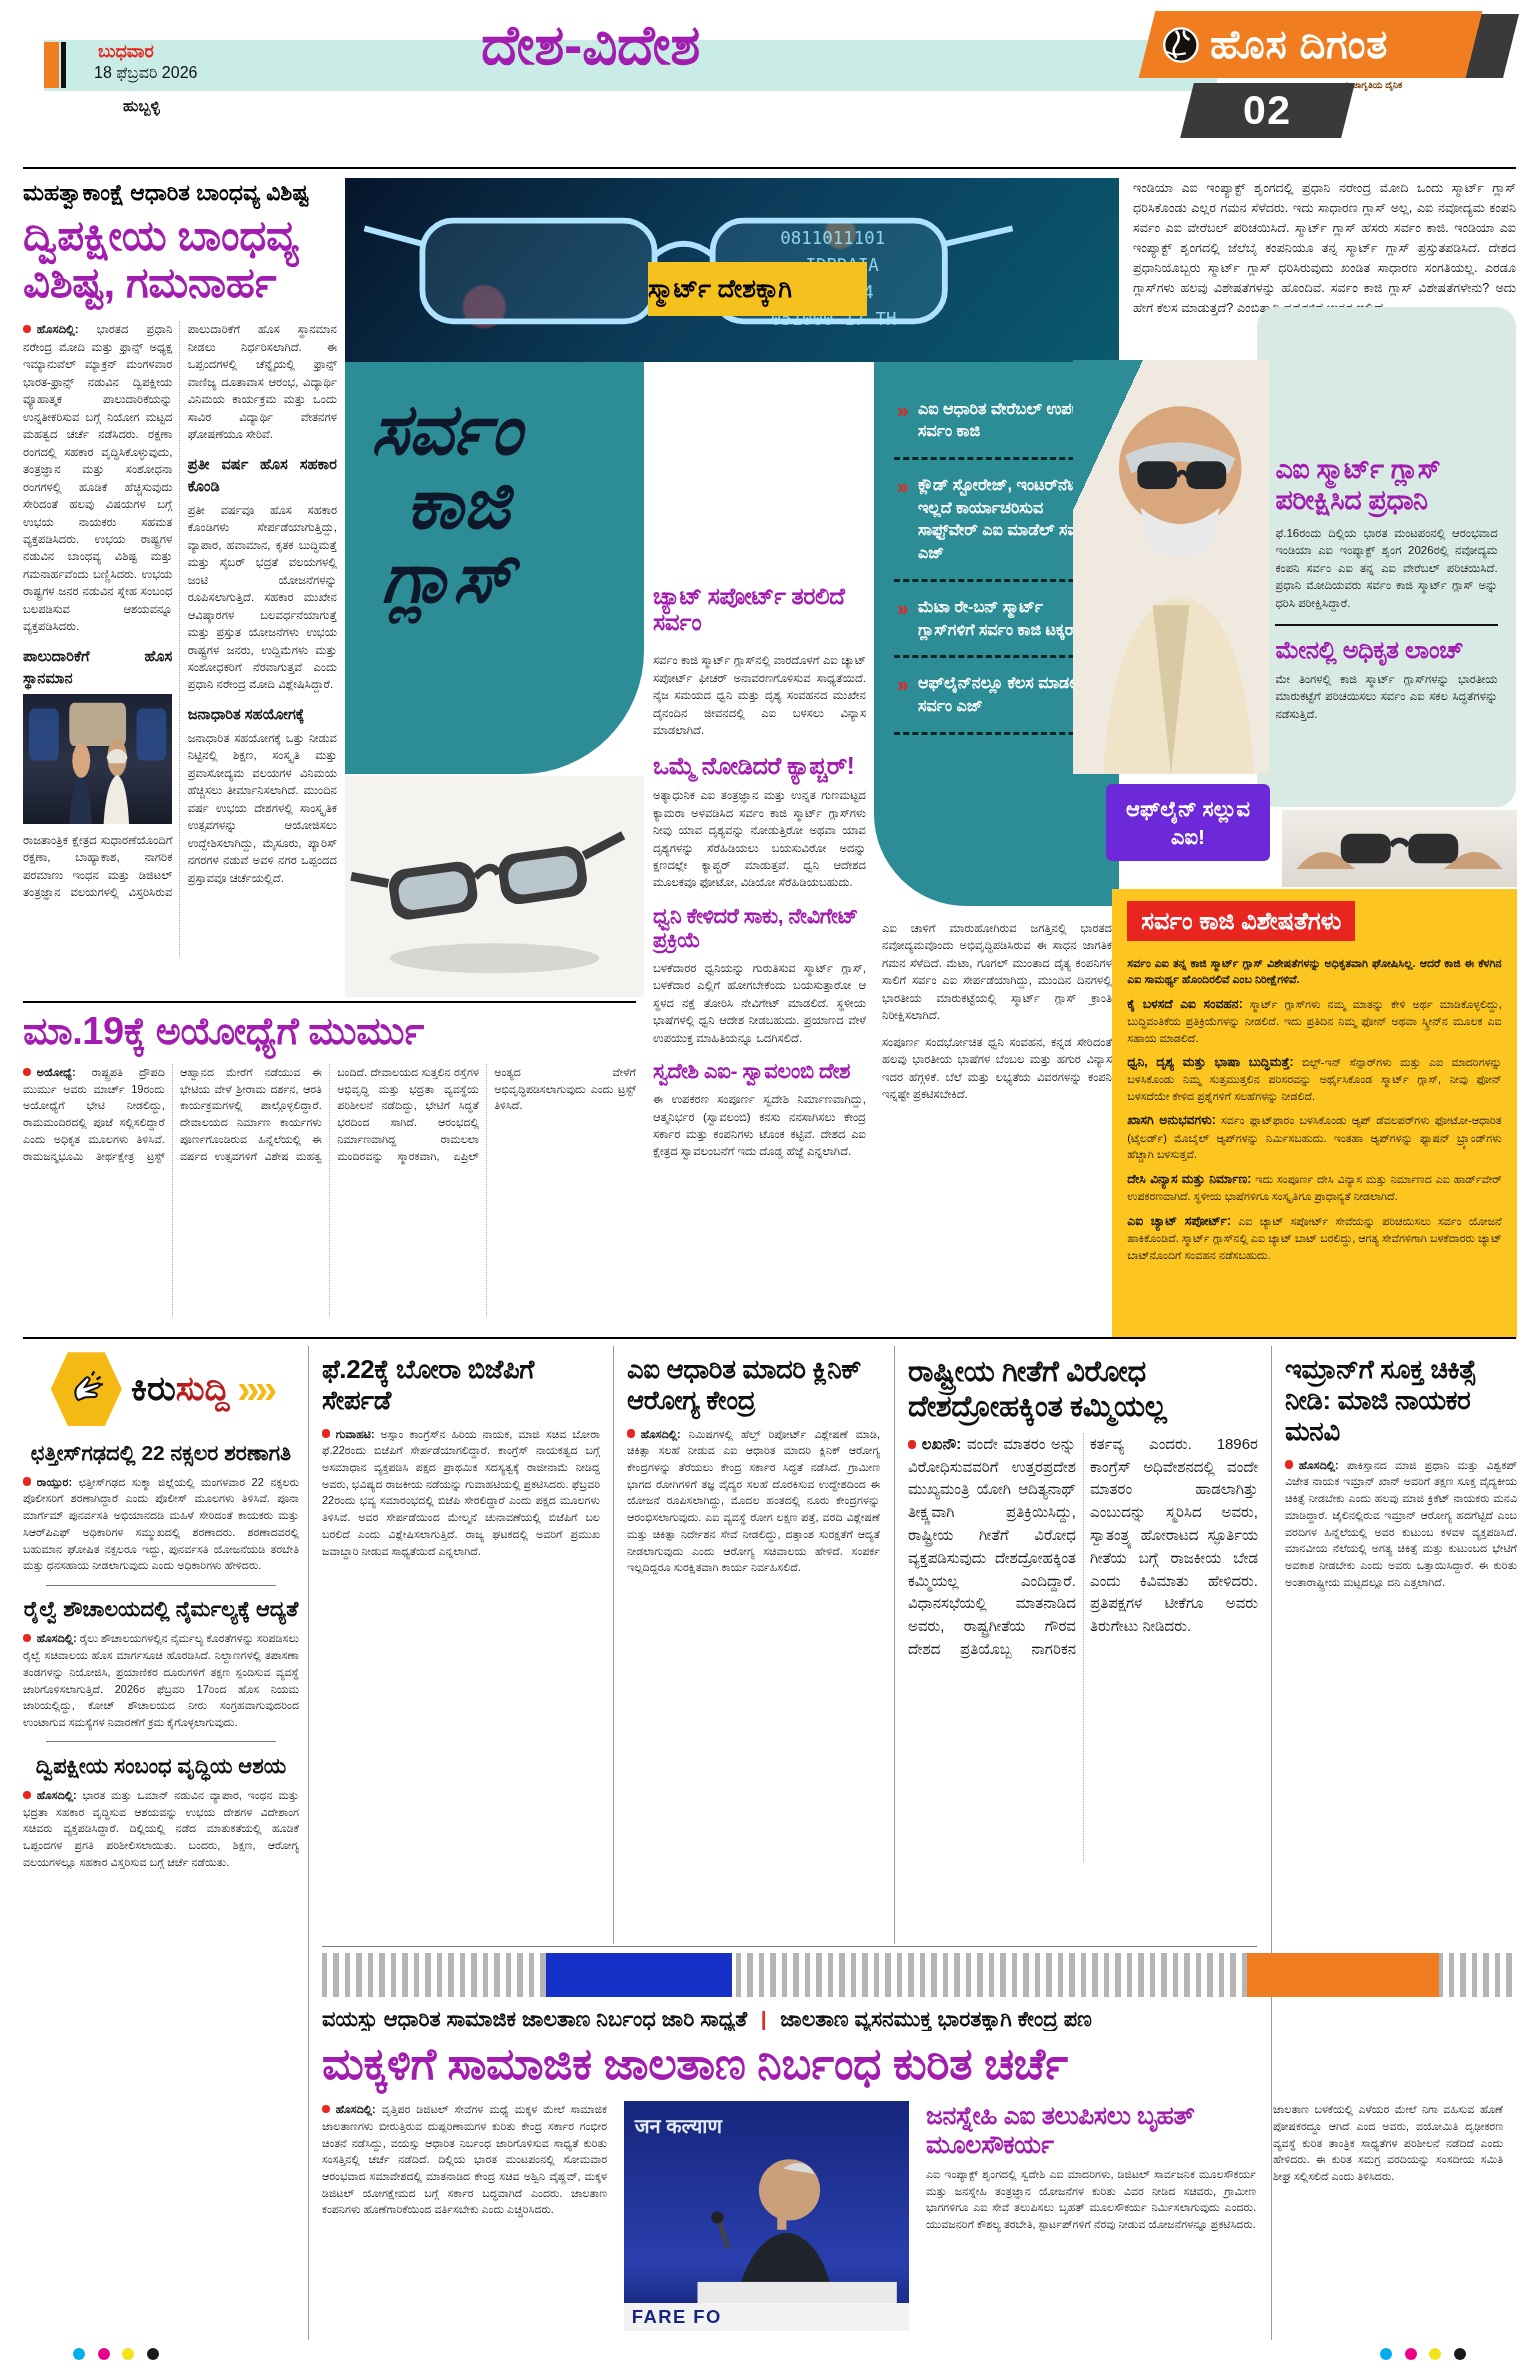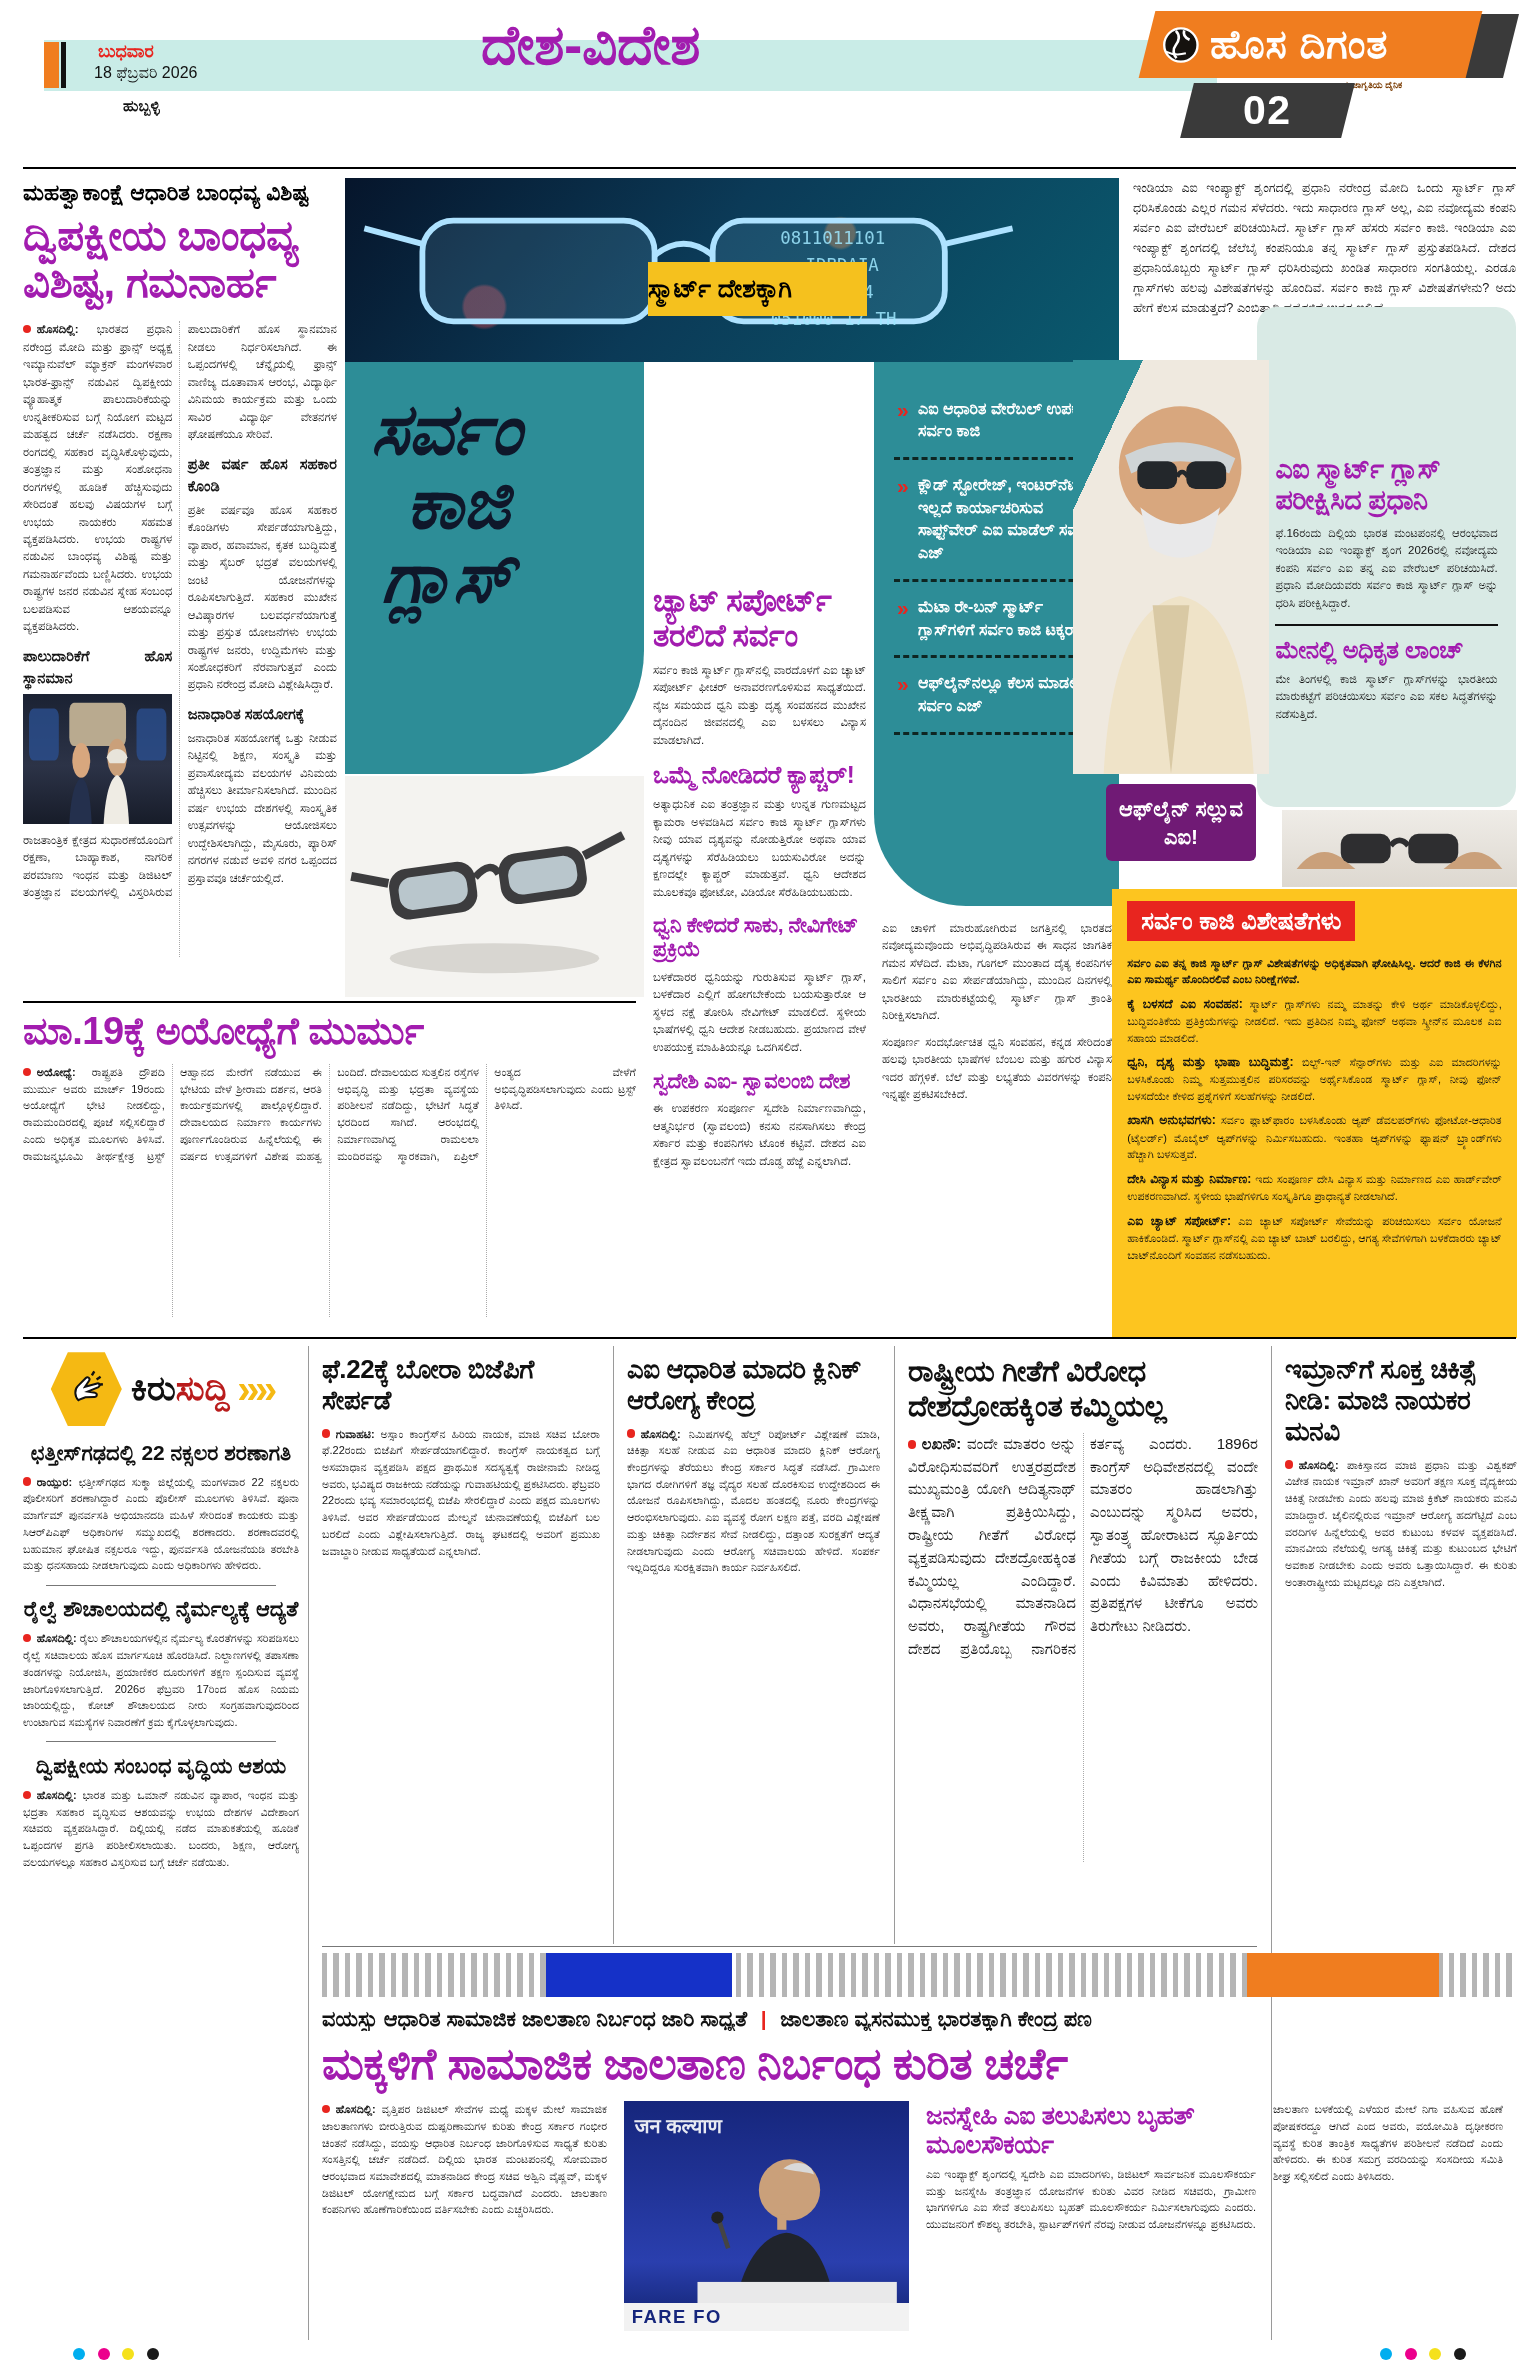--- a/index.html
+++ b/index.html
@@ -131,21 +131,21 @@
         <rect x="104" y="50" width="58" height="34" rx="12" fill="#3c3c3e"></rect>
         <rect x="110" y="56" width="46" height="22" rx="9" fill="#b9c6cc"></rect>
         <path d="M88 62 q12 -10 16 0" stroke="#3c3c3e" stroke-width="5" fill="none"></path>
         <path d="M162 58 L190 48" stroke="#3c3c3e" stroke-width="6"></path>
         <path d="M30 58 L6 50" stroke="#3c3c3e" stroke-width="6"></path>
       </g>
     </svg>
   </div>
 
   <div class="abs" style="left:653px;top:583px;width:213px;height:751px;">
-    <div class="hl" style="font-size:31px;margin-bottom:8px;font-family:Liberation Serif, serif;">ಚ್ಯಾಟ್ ಸಪೋರ್ಟ್ ತರಲಿದೆ ಸರ್ವಂ</div>
+    <div class="hl" style="font-size:23px;margin-bottom:17px;">ಚ್ಯಾಟ್ ಸಪೋರ್ಟ್ ತರಲಿದೆ ಸರ್ವಂ</div>
     <div class="body" style="font-size:11.5px;margin-bottom:12.3px;">ಸರ್ವಂ ಕಾಜಿ ಸ್ಮಾರ್ಟ್ ಗ್ಲಾಸ್‌ನಲ್ಲಿ ವಾರದೊಳಗೆ ಎಐ ಚ್ಯಾಟ್ ಸಪೋರ್ಟ್ ಫೀಚರ್ ಅನಾವರಣಗೊಳಿಸುವ ಸಾಧ್ಯತೆಯಿದೆ. ನೈಜ ಸಮಯದ ಧ್ವನಿ ಮತ್ತು ದೃಶ್ಯ ಸಂವಹನದ ಮುಖೇನ ದೈನಂದಿನ ಜೀವನದಲ್ಲಿ ಎಐ ಬಳಸಲು ವಿನ್ಯಾಸ ಮಾಡಲಾಗಿದೆ.</div>
     <div class="hl" style="font-size:24px;margin-bottom:7.7px;">ಒಮ್ಮೆ ನೋಡಿದರೆ ಕ್ಯಾಪ್ಚರ್!</div>
     <div class="body" style="font-size:11.5px;margin-bottom:12.3px;">ಅತ್ಯಾಧುನಿಕ ಎಐ ತಂತ್ರಜ್ಞಾನ ಮತ್ತು ಉನ್ನತ ಗುಣಮಟ್ಟದ ಕ್ಯಾಮರಾ ಅಳವಡಿಸಿದ ಸರ್ವಂ ಕಾಜಿ ಸ್ಮಾರ್ಟ್ ಗ್ಲಾಸ್‌ಗಳು ನೀವು ಯಾವ ದೃಶ್ಯವನ್ನು ನೋಡುತ್ತಿರೋ ಅಥವಾ ಯಾವ ದೃಶ್ಯಗಳನ್ನು ಸೆರೆಹಿಡಿಯಲು ಬಯಸುವಿರೋ ಅದನ್ನು ಕ್ಷಣದಲ್ಲೇ ಕ್ಯಾಪ್ಚರ್ ಮಾಡುತ್ತವೆ. ಧ್ವನಿ ಆದೇಶದ ಮೂಲಕವೂ ಫೋಟೋ, ವಿಡಿಯೋ ಸೆರೆಹಿಡಿಯಬಹುದು.</div>
     <div class="hl" style="font-size:21px;margin-bottom:7.7px;">ಧ್ವನಿ ಕೇಳಿದರೆ ಸಾಕು, ನೇವಿಗೇಟ್ ಪ್ರಕ್ರಿಯೆ</div>
     <div class="body" style="font-size:11.5px;margin-bottom:12.3px;">ಬಳಕೆದಾರರ ಧ್ವನಿಯನ್ನು ಗುರುತಿಸುವ ಸ್ಮಾರ್ಟ್ ಗ್ಲಾಸ್, ಬಳಕೆದಾರ ಎಲ್ಲಿಗೆ ಹೋಗಬೇಕೆಂದು ಬಯಸುತ್ತಾರೋ ಆ ಸ್ಥಳದ ನಕ್ಷೆ ತೋರಿಸಿ ನೇವಿಗೇಟ್ ಮಾಡಲಿದೆ. ಸ್ಥಳೀಯ ಭಾಷೆಗಳಲ್ಲಿ ಧ್ವನಿ ಆದೇಶ ನೀಡಬಹುದು. ಪ್ರಯಾಣದ ವೇಳೆ ಉಪಯುಕ್ತ ಮಾಹಿತಿಯನ್ನೂ ಒದಗಿಸಲಿದೆ.</div>
     <div class="hl" style="font-size:21px;margin-bottom:7.7px;">ಸ್ವದೇಶಿ ಎಐ- ಸ್ವಾವಲಂಬಿ ದೇಶ</div>
     <div class="body" style="font-size:11.5px;">ಈ ಉಪಕರಣ ಸಂಪೂರ್ಣ ಸ್ವದೇಶಿ ನಿರ್ಮಾಣವಾಗಿದ್ದು, ಆತ್ಮನಿರ್ಭರ (ಸ್ವಾವಲಂಬಿ) ಕನಸು ನನಸಾಗಿಸಲು ಕೇಂದ್ರ ಸರ್ಕಾರ ಮತ್ತು ಕಂಪನಿಗಳು ಟೊಂಕ ಕಟ್ಟಿವೆ. ದೇಶದ ಎಐ ಕ್ಷೇತ್ರದ ಸ್ವಾವಲಂಬನೆಗೆ ಇದು ದೊಡ್ಡ ಹೆಜ್ಜೆ ಎನ್ನಲಾಗಿದೆ.</div>
   </div>
 
   <div class="abs teal" style="left:874px;top:362px;width:245px;height:544px;border-bottom-left-radius:92px;padding:0;">
@@ -190,21 +190,21 @@
       <path d="M34 62 q36 -18 72 2 l-4 10 q-32 -16 -64 0z" fill="#cfd4d6"></path>
       <rect x="42" y="66" width="26" height="18" rx="6" fill="#23272b"></rect>
       <rect x="74" y="66" width="26" height="18" rx="6" fill="#23272b"></rect>
       <path d="M68 76 q3 -6 7 0" stroke="#23272b" stroke-width="3" fill="none"></path>
       <path d="M44 96 q26 22 52 0 l-6 26 q-20 14 -40 0z" fill="#e9e9ea"></path>
       <path d="M20 270 c4 -70 20 -110 50 -116 c30 6 44 46 48 116z" fill="#efe3c8"></path>
       <path d="M52 160 l12 110 l12 -110z" fill="#d9c9a4"></path>
     </svg>
   </div>
 
-  <div class="abs" style="left:1106px;top:784px;width:150px;height:77px;background:#701a75;border-radius:6.1px;display:flex;align-items:center;justify-content:center;padding:6.1px;box-sizing:border-box;">
+  <div class="abs" style="left:1106px;top:784px;width:164px;height:77px;background:#6d28d9;border-radius:6.1px;display:flex;align-items:center;justify-content:center;padding:6.1px;box-sizing:border-box;">
     <span style="color:#fff;font-weight:bold;font-size:21px;text-align:center;line-height:1.3;">ಆಫ್‌ಲೈನ್ ಸಲ್ಲುವ ಎಐ!</span>
   </div>
 
   <div class="abs photo" style="left:1282px;top:810px;width:235px;height:77px;background:linear-gradient(180deg,#efece7,#ddd8d0);">
     <svg width="100%" height="100%" viewBox="0 0 160 52">
       <path d="M10 40 q14 -18 30 -8 l10 8z" fill="#caa07a"></path>
       <path d="M150 40 q-14 -18 -30 -8 l-10 8z" fill="#caa07a"></path>
       <rect x="40" y="16" width="34" height="20" rx="7" fill="#2e2e30"></rect>
       <rect x="86" y="16" width="34" height="20" rx="7" fill="#2e2e30"></rect>
       <path d="M74 24 q6 -7 12 0" stroke="#2e2e30" stroke-width="4" fill="none"></path>

